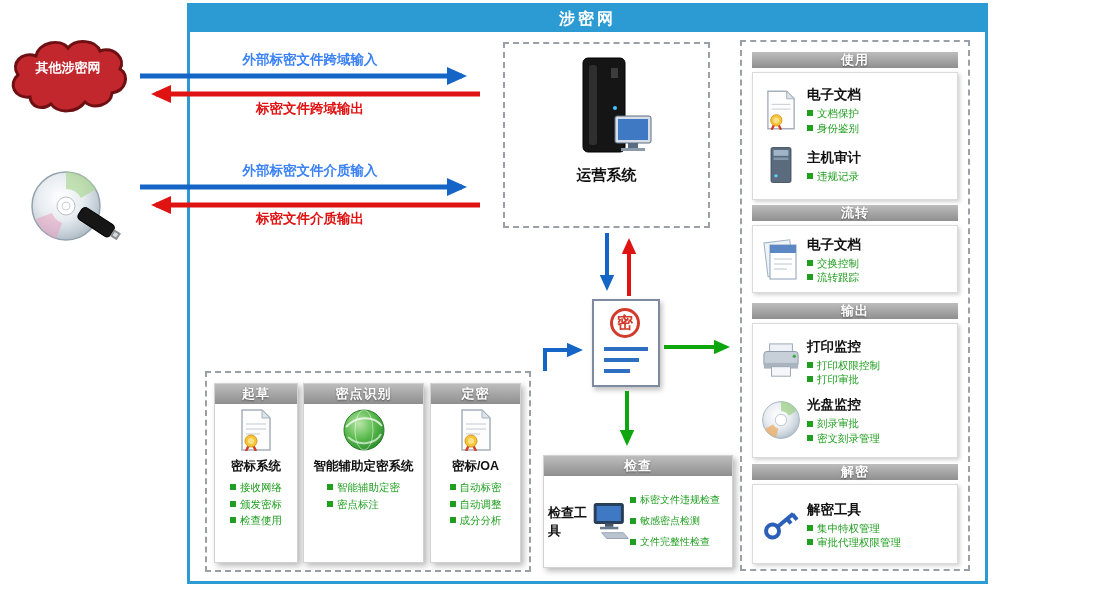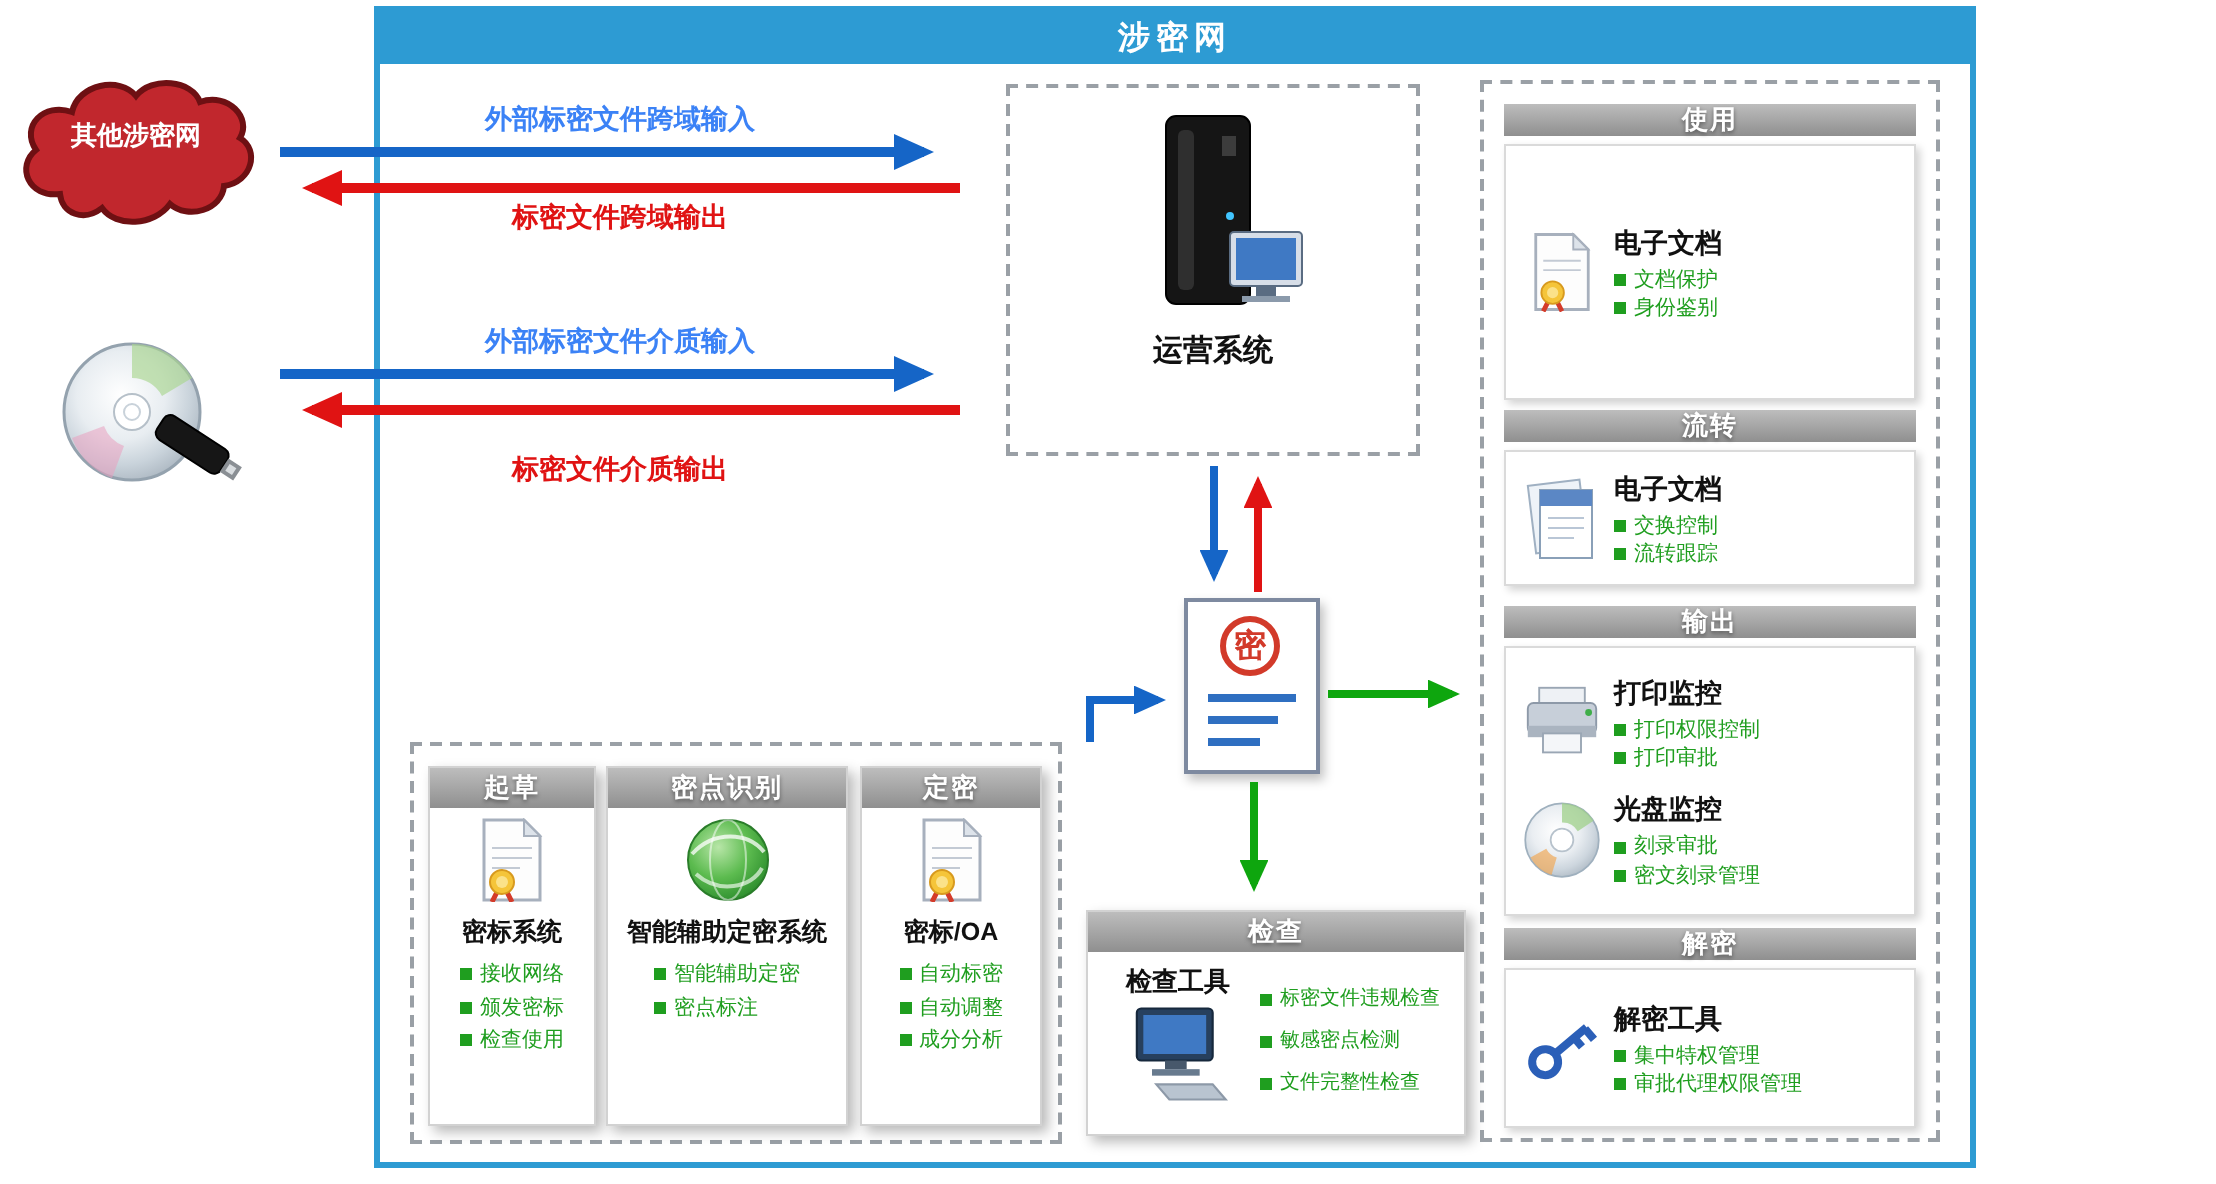--- a/index.html
+++ b/index.html
@@ -21,21 +21,21 @@
 
   .media-icon { left:26px; top:166px; width:104px; height:84px; }
 
   
   .flow-label { left:145px; width:330px; text-align:center; font-weight:bold; font-size:13.5px; }
   .blue { color:#3b82f6; }
   .red  { color:#e01313; }
   .lbl-domain-in  { top:51px; }
   .lbl-domain-out { top:100px; }
   .lbl-media-in   { top:162px; }
-  .lbl-media-out  { top:226px;font-family:Liberation Mono, monospace; }
+  .lbl-media-out  { top:210px;font-family:Liberation Mono, monospace; }
 
   
   .ops-box { left:503px; top:42px; width:207px; height:186px; border:2px dashed #9aa0a6; background:#fff;
              display:flex; flex-direction:column; align-items:center; }
   .ops-icon { margin-top:12px; }
   .ops-label { font-weight:bold; font-size:15px; color:#111; margin-top:2px; }
 
   
   .sec-doc { left:592px; top:299px; width:68px; height:88px; background:#fff;
              border:2px solid #7e8aa0; box-shadow:2px 3px 5px rgba(0,0,0,.25); }
@@ -63,21 +63,21 @@
   .bullet { color:#1f9e1f; font-size:10.5px; display:flex; align-items:center; line-height:1; }
   .bullet::before { content:""; width:6px; height:6px; background:#1f9e1f; margin-right:4px; flex:0 0 6px; }
 
   .p1 { left:214px; top:383px; width:84px;  height:180px; }
   .p2 { left:303px; top:383px; width:121px; height:180px; }
   .p3 { left:430px; top:383px; width:91px;  height:180px; }
 
   
   .check-box { left:543px; top:455px; width:190px; height:113px; }
   .check-body { display:flex; width:100%; flex:1; padding:4px 4px 6px 4px; }
-  .check-left { width:82px; display:flex; flex-direction:column; align-items:center; gap:2px; }
+  .check-left { width:82px; display:flex; flex-direction:row; align-items:center; gap:2px; }
   .check-title { font-weight:bold; font-size:13px; color:#111; margin-top:2px; }
   .check-right { flex:1; display:flex; flex-direction:column; justify-content:center; gap:11px; }
   .check-right .bullet { font-size:10px; }
 
   
   .sec-bar  { left:752px; width:206px; height:16px; }
   .sec-body { left:752px; width:206px; background:#fff; border:1px solid #dadada;
               box-shadow:2px 2px 4px rgba(0,0,0,.18);
               display:flex; flex-direction:column; justify-content:space-evenly; padding:2px 2px; }
   .s1h { top:52px; }  .s1b { top:72px;  height:128px; }
@@ -265,20 +265,34 @@
           <line x1="6" y1="20" x2="26" y2="20" stroke="#c3cad4"></line>
           <path d="M9,36 l-3,6 M13,36 l3,6" stroke="#d43b2a" stroke-width="2.5"></path>
           <circle cx="11" cy="32" r="6" fill="#f5c53a" stroke="#d89a1e"></circle>
           <circle cx="11" cy="32" r="3" fill="#fbe28a"></circle>
         </svg>
       </div>
       <div class="r-content">
         <div class="r-title">电子文档</div>
         <div class="bullet">文档保护</div>
         <div class="bullet">身份鉴别</div>
+      </div>
+    </div>
+    <div class="r-item">
+      <div class="r-icon">
+        <svg width="30" height="42" viewBox="0 0 36 46">
+          <rect x="6" y="2" width="24" height="42" rx="2" fill="#5a6b7d" stroke="#3c4a59"></rect>
+          <rect x="9" y="5" width="18" height="7" fill="#9fb4c8"></rect>
+          <rect x="9" y="14" width="18" height="3" fill="#8498ac"></rect>
+          <circle cx="12" cy="36" r="2" fill="#5fd3ff"></circle>
+        </svg>
+      </div>
+      <div class="r-content">
+        <div class="r-title">主机审计</div>
+        <div class="bullet">违规记录</div>
       </div>
     </div>
   </div>
 
   <div class="abs bar sec-bar s2h">流转</div>
   <div class="abs sec-body s2b">
     <div class="r-item">
       <div class="r-icon">
         <svg width="40" height="44" viewBox="0 0 40 44">
           <g transform="rotate(-7 20 22)">

